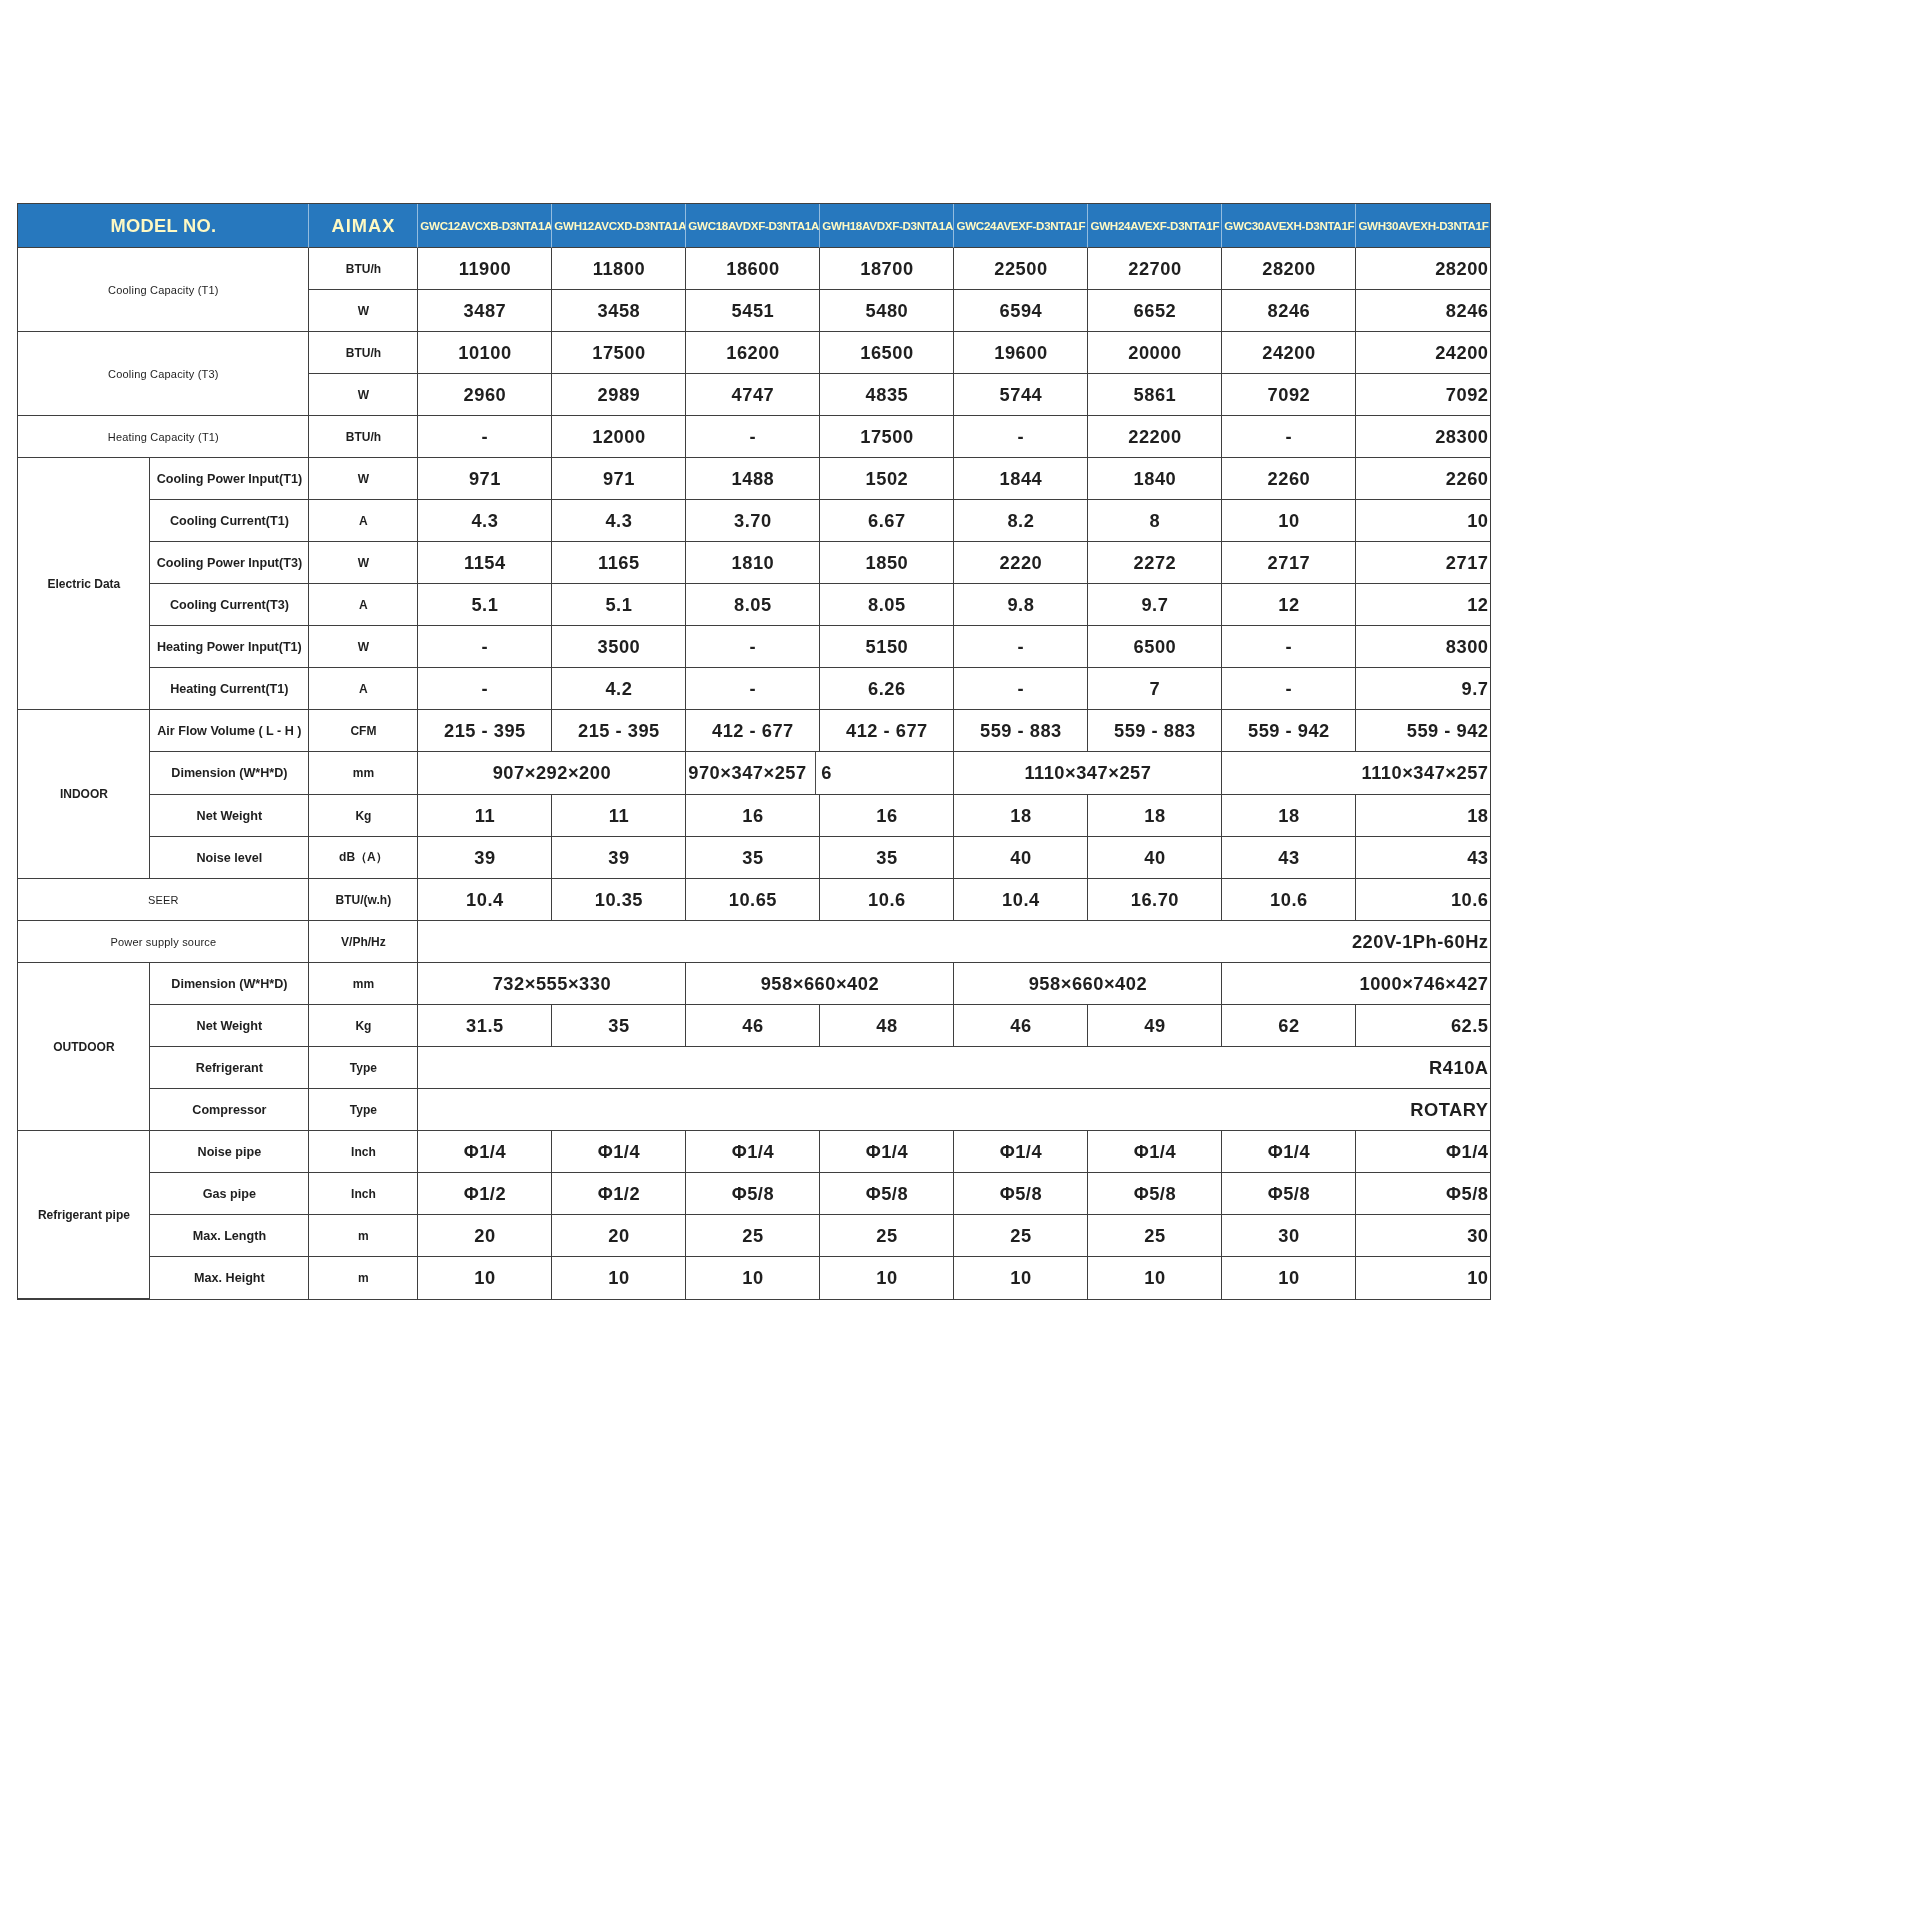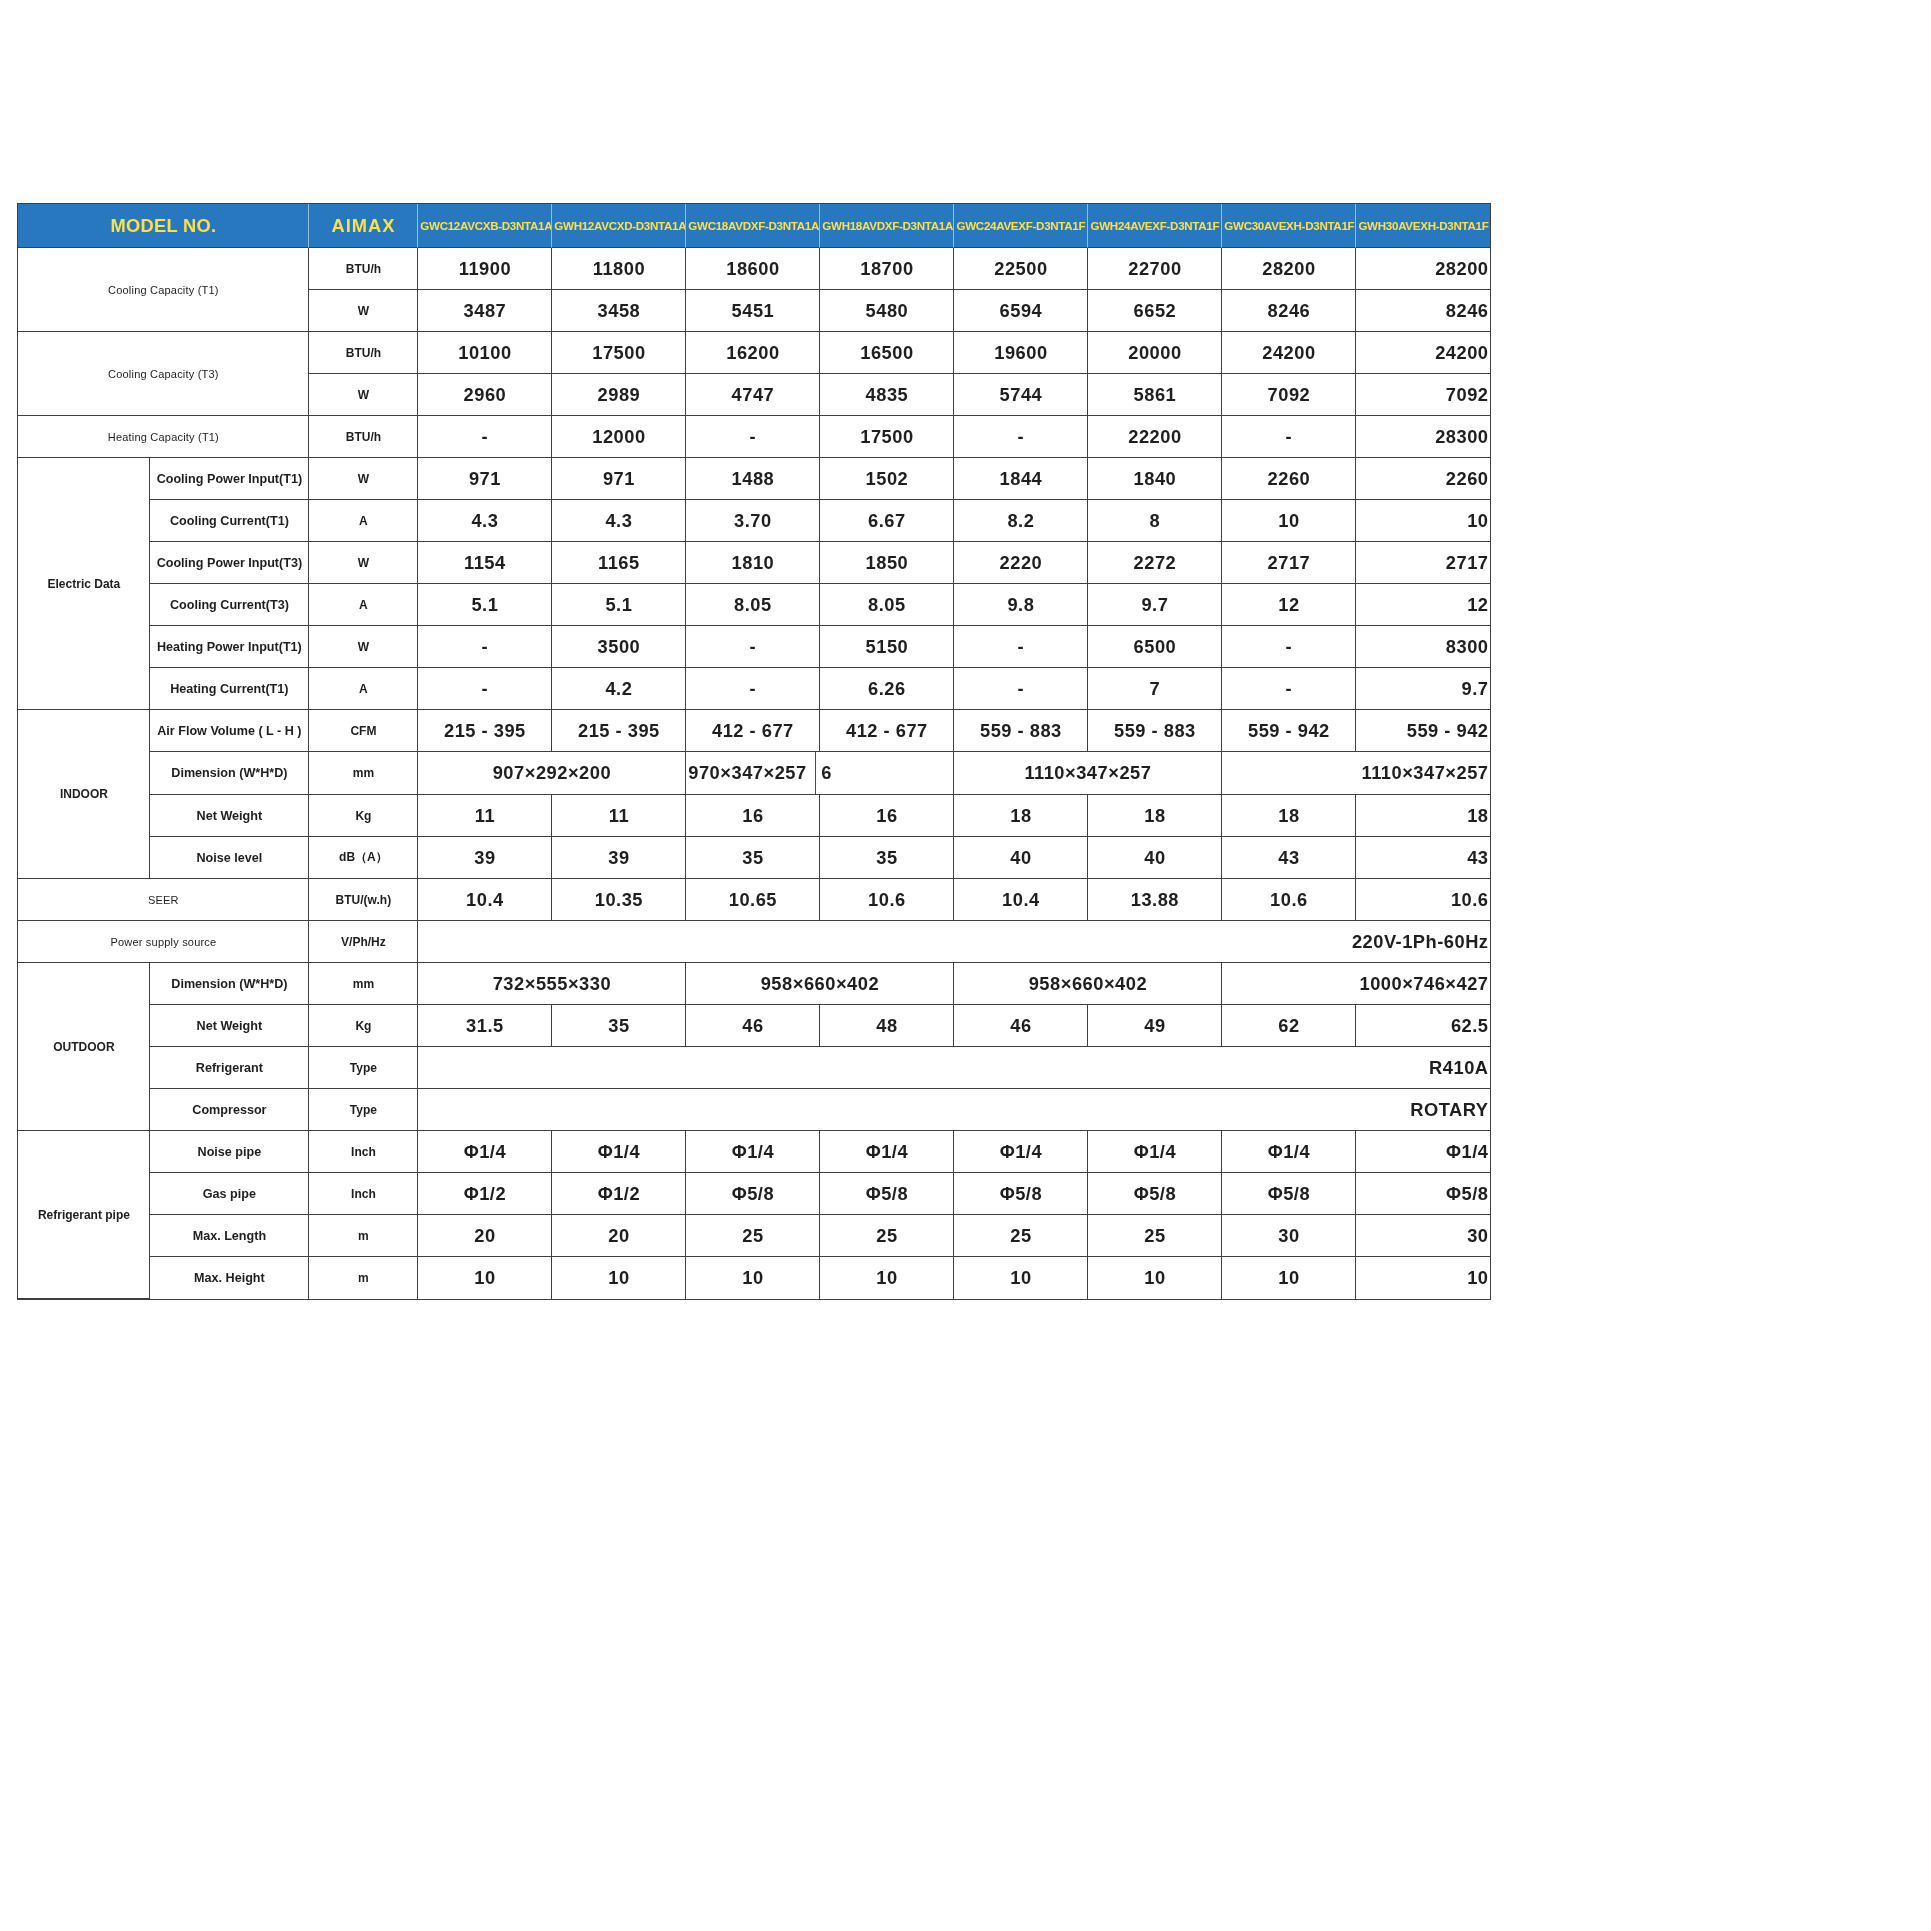--- a/index.html
+++ b/index.html
@@ -11,21 +11,21 @@
     border:1.9px solid #3f3f3f;background:#fff;
   }
   table.spec th,table.spec td{
     border-right:1px solid #3f3f3f;border-bottom:1px solid #3f3f3f;
     text-align:center;vertical-align:middle;padding:0 1.9px;
     overflow:hidden;white-space:nowrap;
   }
   table.spec tr{height:42px;}
   table.spec tr.head{height:44px;}
   table.spec th{
-    background:#2778BE;color:#fde047;font-weight:700;
+    background:#2778BE;color:#fef9c3;font-weight:700;
     border-right:1px solid rgba(255,255,255,.5);
     border-bottom:1px solid #3f3f3f;
   }
   th.mainhead{font-size:18.3px;letter-spacing:0.3px;}
   th.brand{font-size:18.3px;letter-spacing:1px;}
   th.model{font-size:11.6px;letter-spacing:-0.3px;padding:0 1px;}
   table.spec th:last-child,table.spec td:last-child{border-right:none;text-align:right;}
   table.spec tr:last-child td{border-bottom:none;}
   td.glabel{font-weight:400;font-size:11px;letter-spacing:0.2px;}
   td.ggroup{font-weight:700;font-size:12px;}
@@ -258,21 +258,21 @@
 </tr>
 
 <tr>
   <td class="glabel" colspan="2">SEER</td>
   <td class="unit">BTU/(w.h)</td>
   <td class="val">10.4</td>
   <td class="val">10.35</td>
   <td class="val">10.65</td>
   <td class="val">10.6</td>
   <td class="val">10.4</td>
-  <td class="val">13.88</td>
+  <td class="val">16.70</td>
   <td class="val">10.6</td>
   <td class="val">10.6</td>
 </tr>
 
 <tr>
   <td class="glabel" colspan="2">Power supply source</td>
   <td class="unit">V/Ph/Hz</td>
   <td class="val" colspan="8">220V-1Ph-60Hz</td>
 </tr>
 

